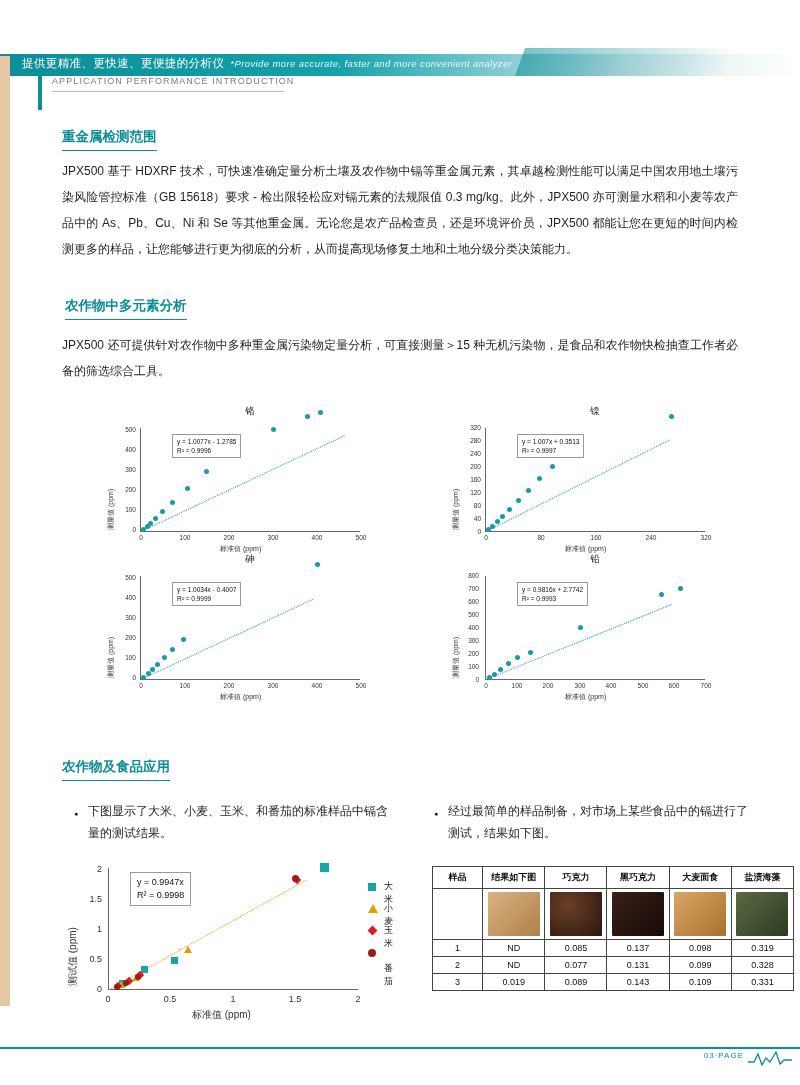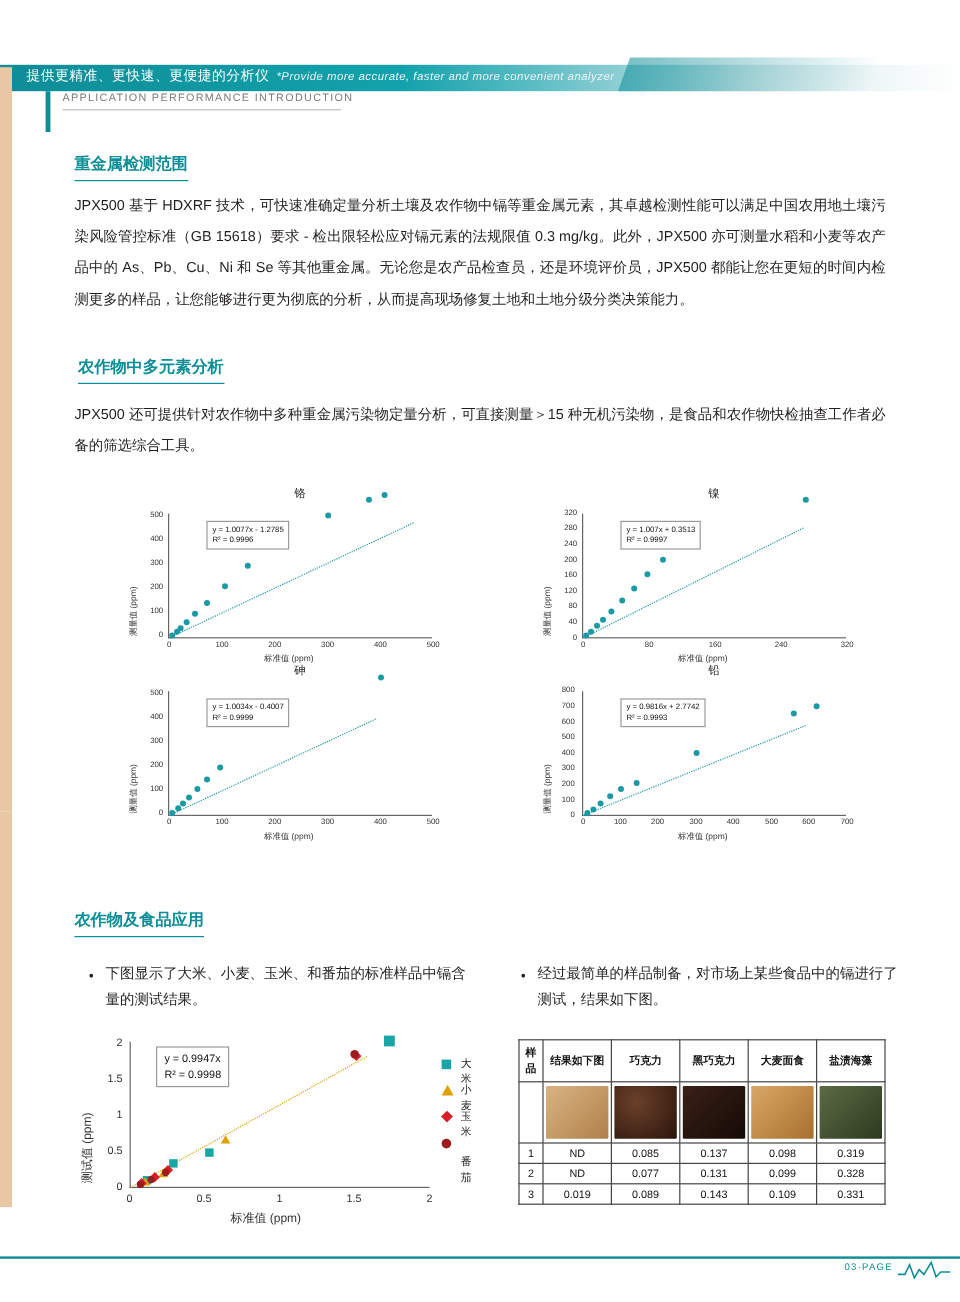--- a/index.html
+++ b/index.html
@@ -350,21 +350,21 @@
         <span class="legend-item" style="left:16px; top:0;">玉米</span>
       </div>
       <div style="position:relative; height:22px;">
         <span style="position:absolute;left:0;top:3px;width:8px;height:8px;background:#9c1b1b;border-radius:50%;"></span>
         <span class="legend-item" style="left:16px; top:16px;">番茄</span>
       </div>
     </div>
   </div>
 </div>
 
-<table class="data" style="left:432px; top:866px; width:306px;">
+<table class="data" style="left:432px; top:866px; width:362px;">
   <tbody>
       <tr>
     <th style="width:46px;">样品</th>
     <th style="width:52px;">结果如下图</th>
     <th style="width:52px;">巧克力</th>
     <th style="width:52px;">黑巧克力</th>
     <th style="width:52px;">大麦面食</th>
     <th style="width:52px;">盐渍海藻</th>
   </tr>
   <tr>

